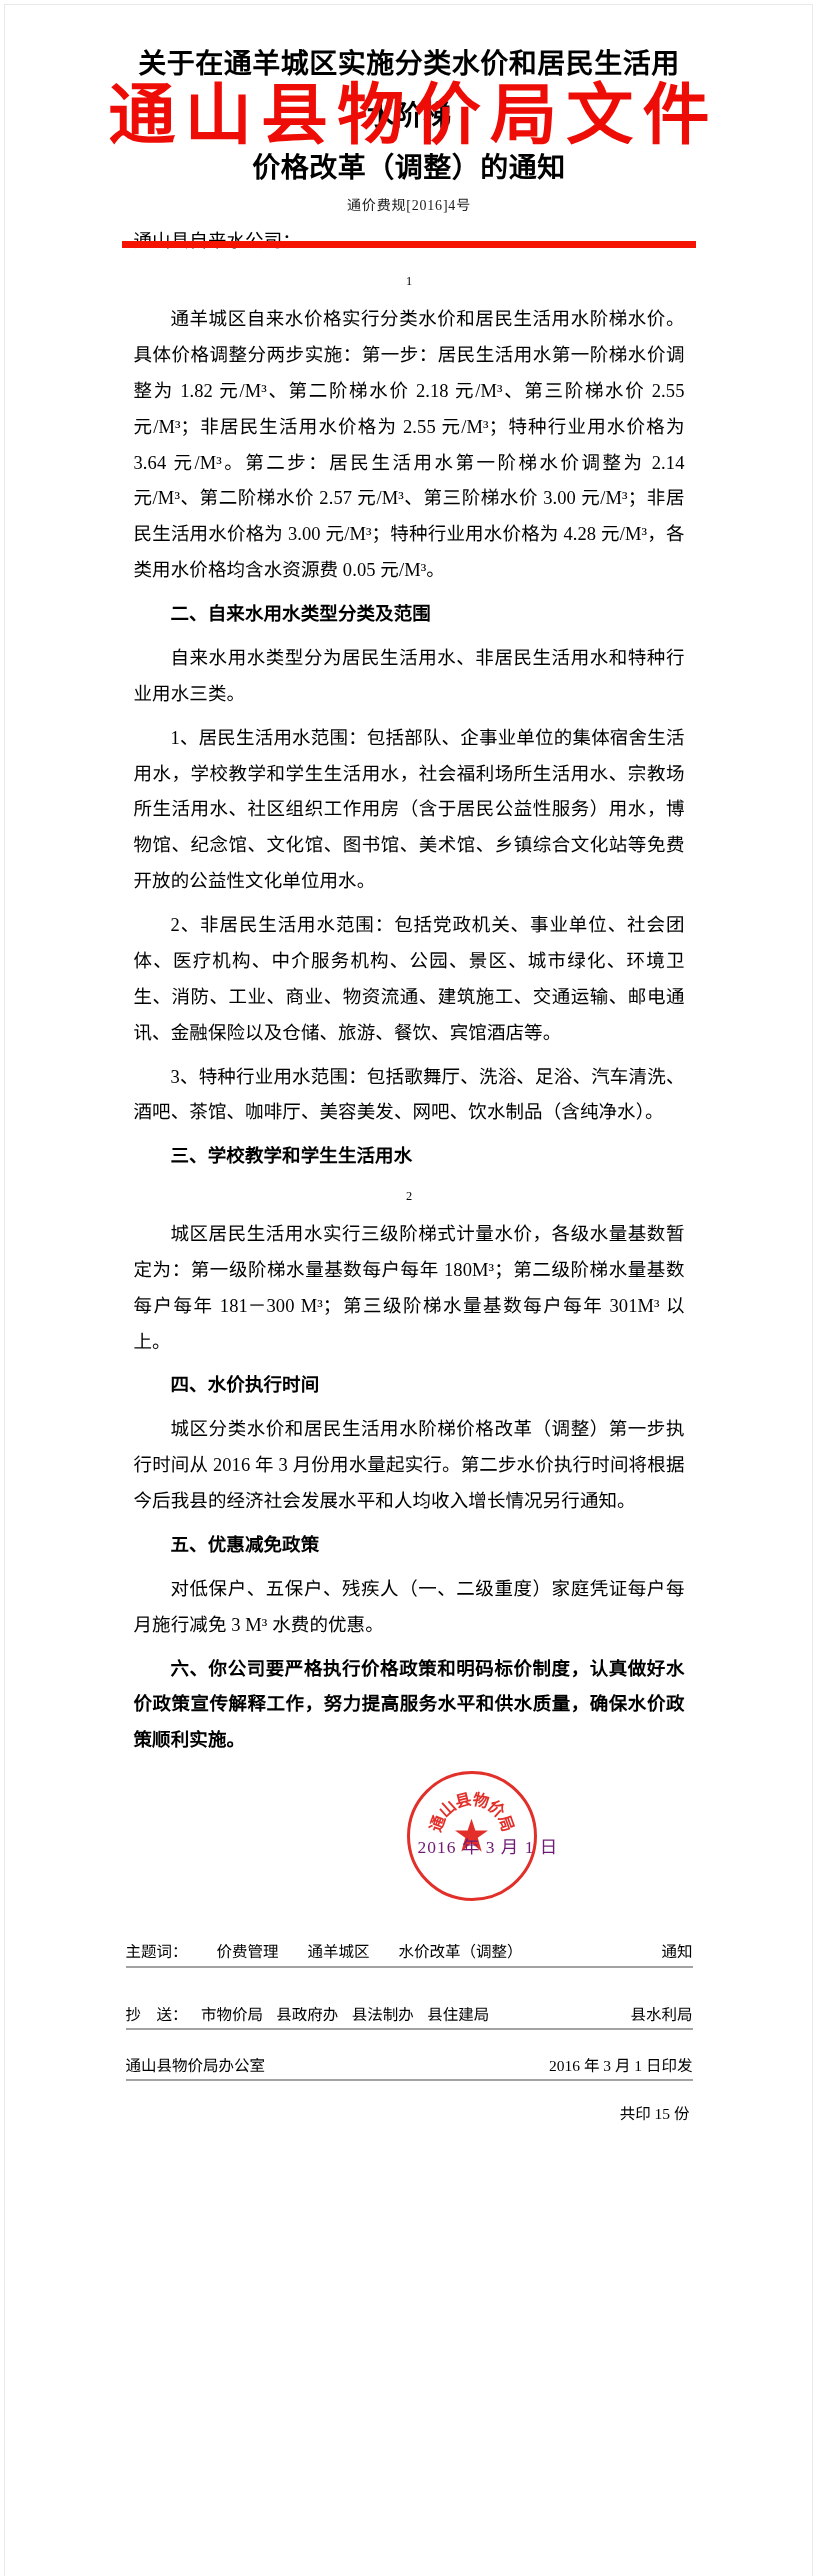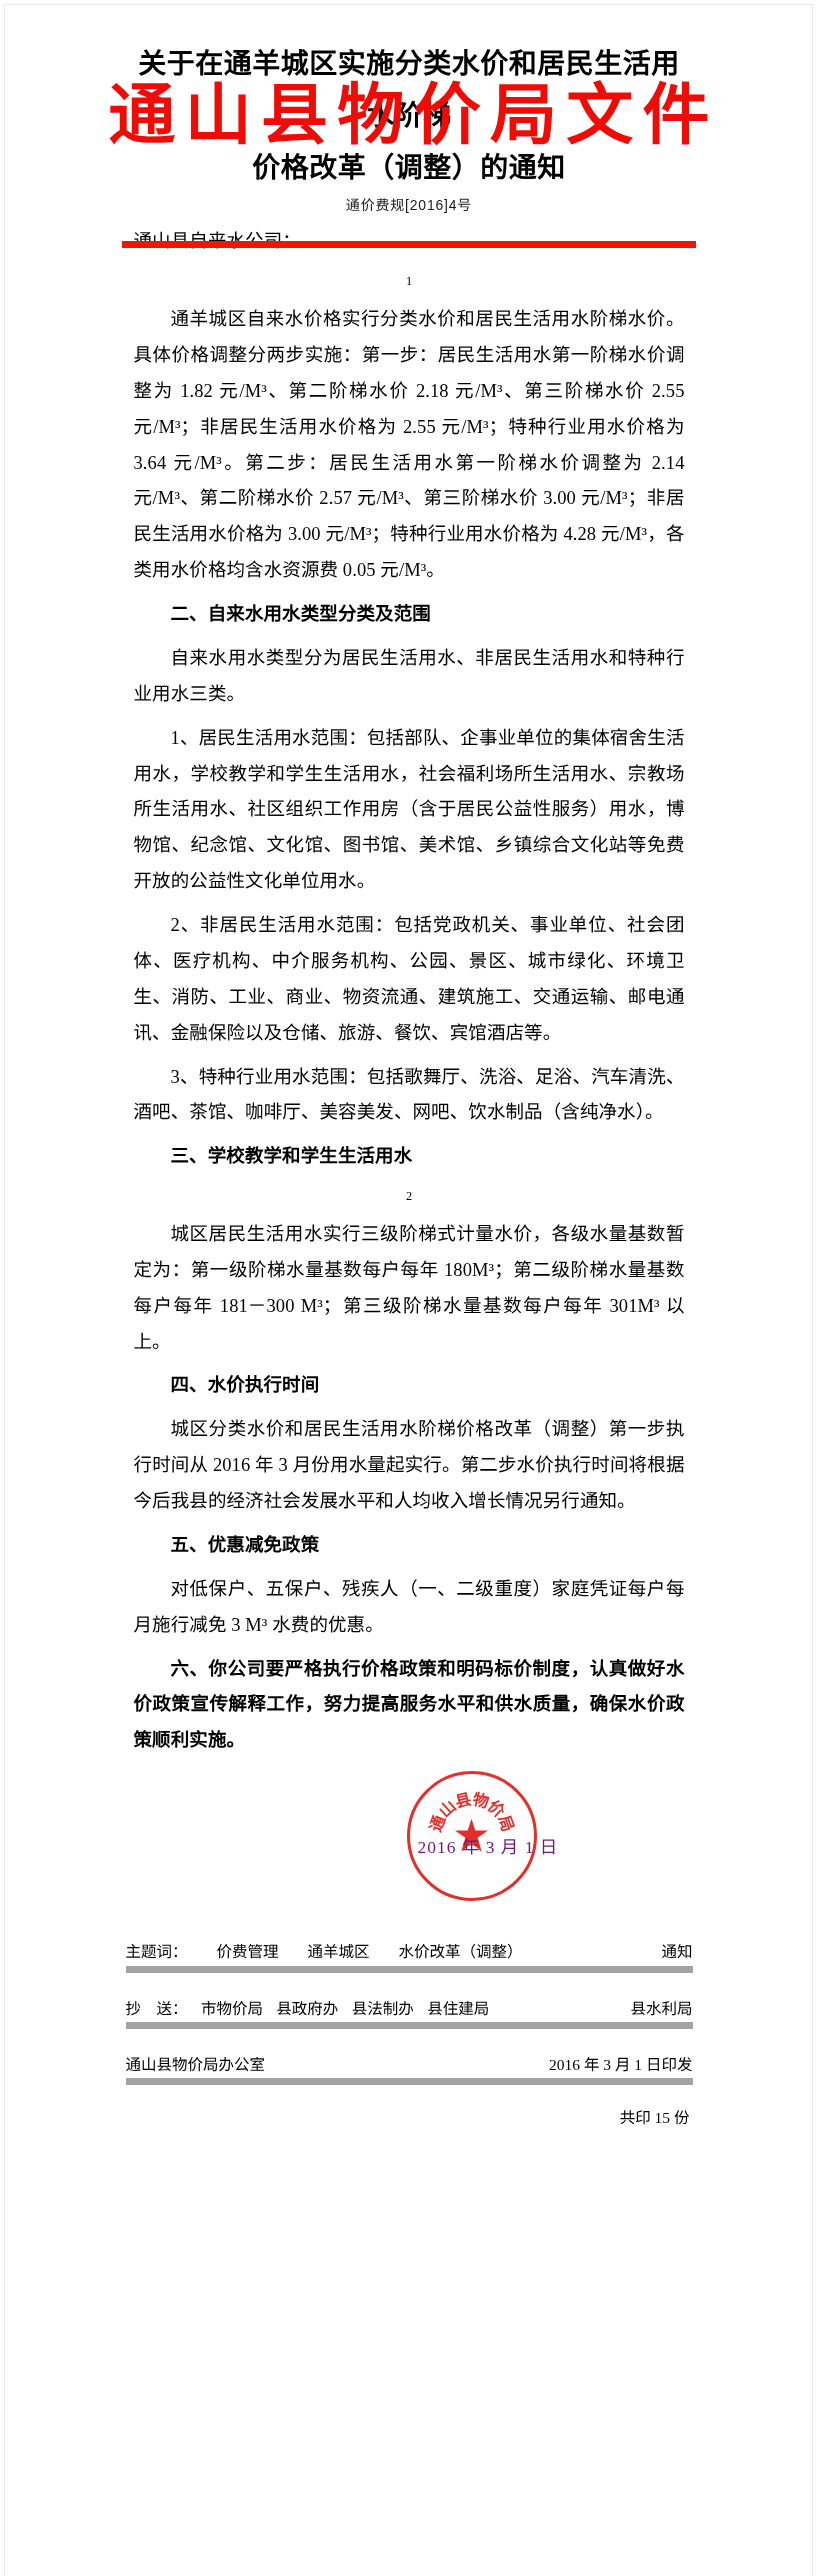--- a/index.html
+++ b/index.html
@@ -46,21 +46,21 @@
     font-weight: bold;
     font-size: 67px;
     letter-spacing: 9.3px;
     line-height: 1.0;
     padding-top: 66px;
     text-indent: 9.3px;
     white-space: nowrap;
   }
   .doc-number {
     text-align: center;
-    font-family: Liberation Sans, sans-serif;
+    font-family: Liberation Serif, serif;
     font-size: 14px;
     letter-spacing: 0.8px;
     margin-top: 45px;
     color: #1a1a1a;
   }
   .red-rule {
     width: 574px;
     height: 6.7px;
     background: #f51400;
     margin: 27px auto 0 auto;
@@ -170,32 +170,32 @@
   
   .footer {
     width: 567px;
     margin: 0 auto;
     padding-top: 3.1px;
   }
   .footer-row {
     font-family: "Liberation Serif", "DejaVu Serif", serif;
     font-size: 15.5px;
     line-height: 1.5;
-    border-bottom: 7px solid #a3a3a3;
+    border-bottom: 2px solid #a3a3a3;
     padding-bottom: 2.1px;
     white-space: nowrap;
     display: flex;
     align-items: baseline;
   }
   .footer-row.spaced { margin-top: 24px; }
   .footer-row .fl { flex: 0 0 auto; }
   .footer-row .fr { margin-left: auto; }
   .kw-item { margin-right: 29px; }
   .kw-item:last-child { margin-right: 0; }
-  .cc-item { margin-right: 13.4px; }
+  .cc-item { margin-right: 13.4px; margin-top: 11px; }
   .cc-item:last-child { margin-right: 0; }
   .footer-count {
     text-align: right;
     font-family: "Liberation Serif", "DejaVu Serif", serif;
     font-size: 15.5px;
     margin-top: 19.6px;
     padding-right: 3.1px;
   }
 </style>
 </head>

